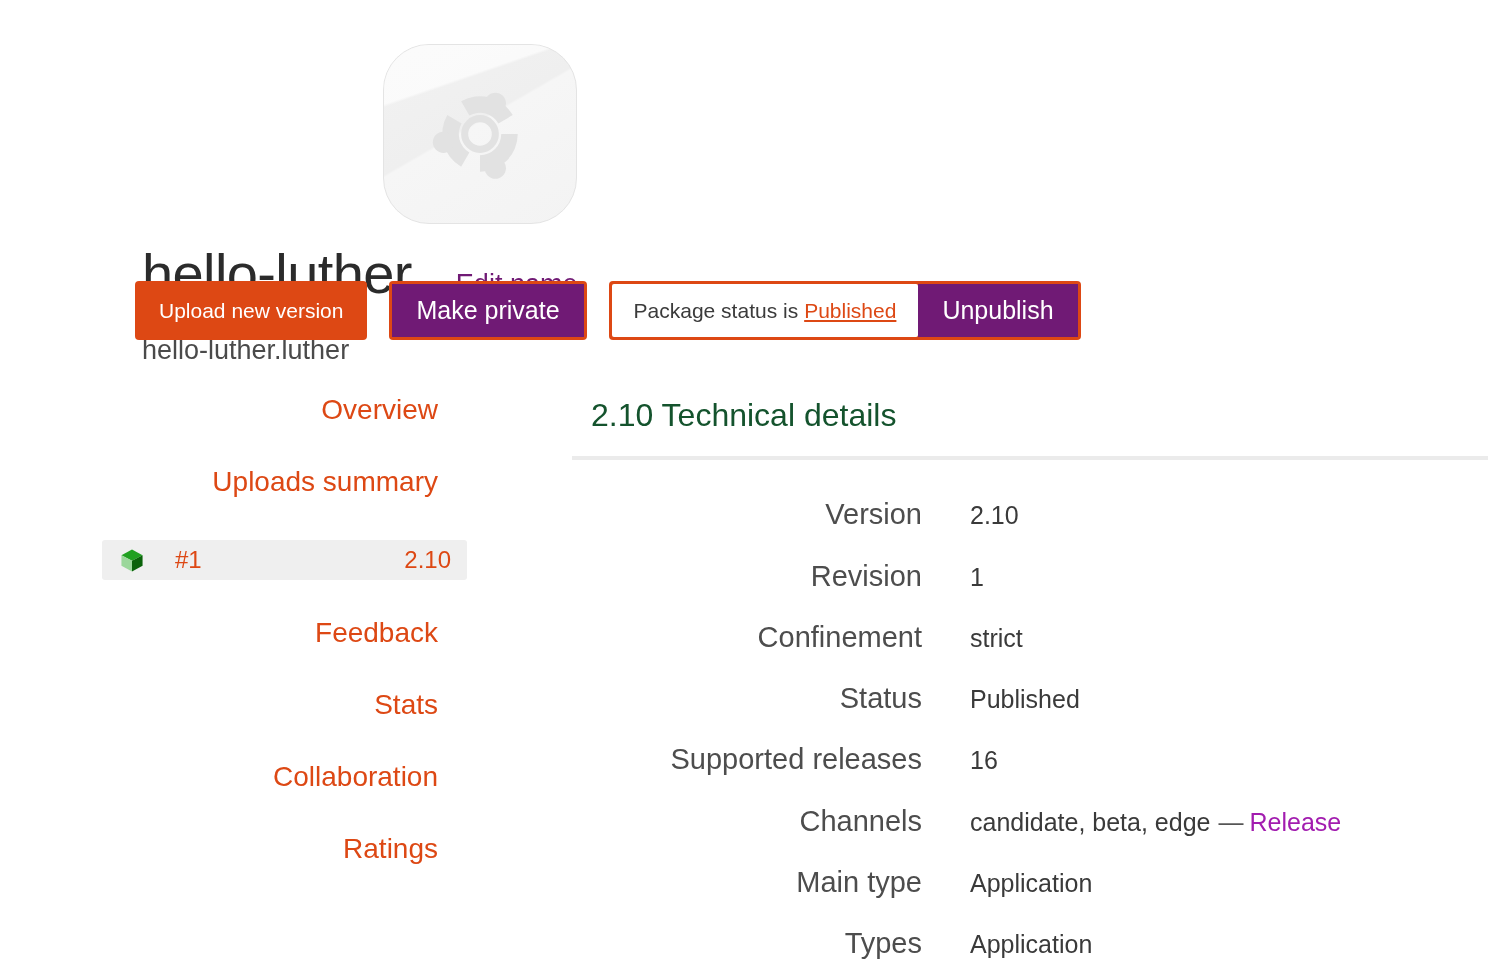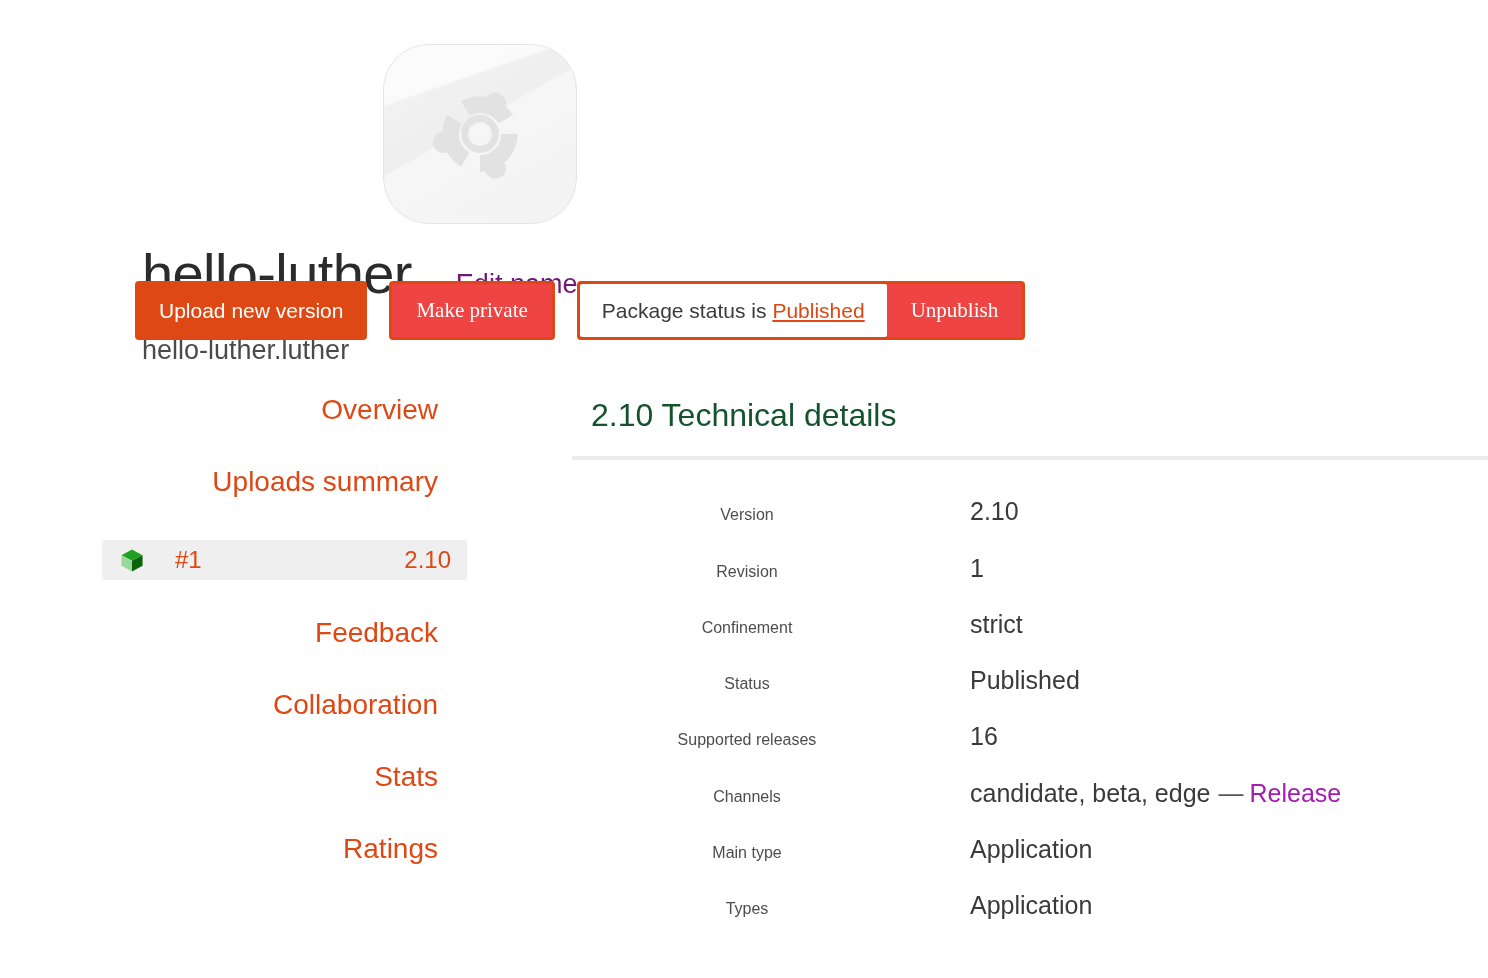--- a/index.html
+++ b/index.html
@@ -129,31 +129,31 @@
     border-radius: 2px;
     display: flex;
     align-items: center;
     justify-content: center;
     padding: 0 22px;
     font-size: 21px;
     white-space: nowrap;
     cursor: default;
   }
   .btn-group .seg-orange {
-    background: #ef4444;
+    background: #701a75;
     color: #ffffff;
     display: flex;
     align-items: center;
     justify-content: center;
     padding: 0 24px;
-    font-size: 21px;
+    font-size: 25px;
     white-space: nowrap;
     cursor: pointer;
     border: none;
-    font-family: Liberation Serif, serif;
+    font-family: Liberation Sans, sans-serif;
   }
   .status-link {
     color: #dd4814;
     text-decoration: underline;
     cursor: pointer;
     margin-left: 6px;
   }
 
   
   .sidebar {
@@ -230,22 +230,22 @@
   .details {
     margin-top: 36px;
   }
   .detail-row {
     display: flex;
     align-items: baseline;
     margin-bottom: 25px;
   }
   .detail-label {
     width: 350px;
-    text-align: center;
-    font-size: 16px;
+    text-align: right;
+    font-size: 29px;
     color: #4d4d4d;
     line-height: 1.25;
     flex: none;
   }
   .detail-value {
     margin-left: 48px;
     font-size: 25px;
     color: #3a3a3a;
     line-height: 1.25;
     white-space: nowrap;
@@ -318,22 +318,22 @@
     <svg class="cube-icon" viewBox="0 0 32 32">
       <polygon points="16,3 29,10 16,17 3,10" fill="#21a021"></polygon>
       <polygon points="3,10 16,17 16,30 3,23" fill="#9bd79b"></polygon>
       <polygon points="29,10 29,23 16,30 16,17" fill="#0a630a"></polygon>
     </svg>
     <span class="rev-num">#1</span>
     <span class="rev-ver">2.10</span>
   </a>
 
   <a class="nav-item" href="#">Feedback</a>
+  <a class="nav-item" href="#">Stats</a>
   <a class="nav-item" href="#">Collaboration</a>
-  <a class="nav-item" href="#">Stats</a>
   <a class="nav-item" href="#">Ratings</a>
 
 </nav>
 
 <main class="main">
 
   <h1 class="main-heading">2.10 Technical details</h1>
   <div class="hr"></div>
 
   <div class="details">

